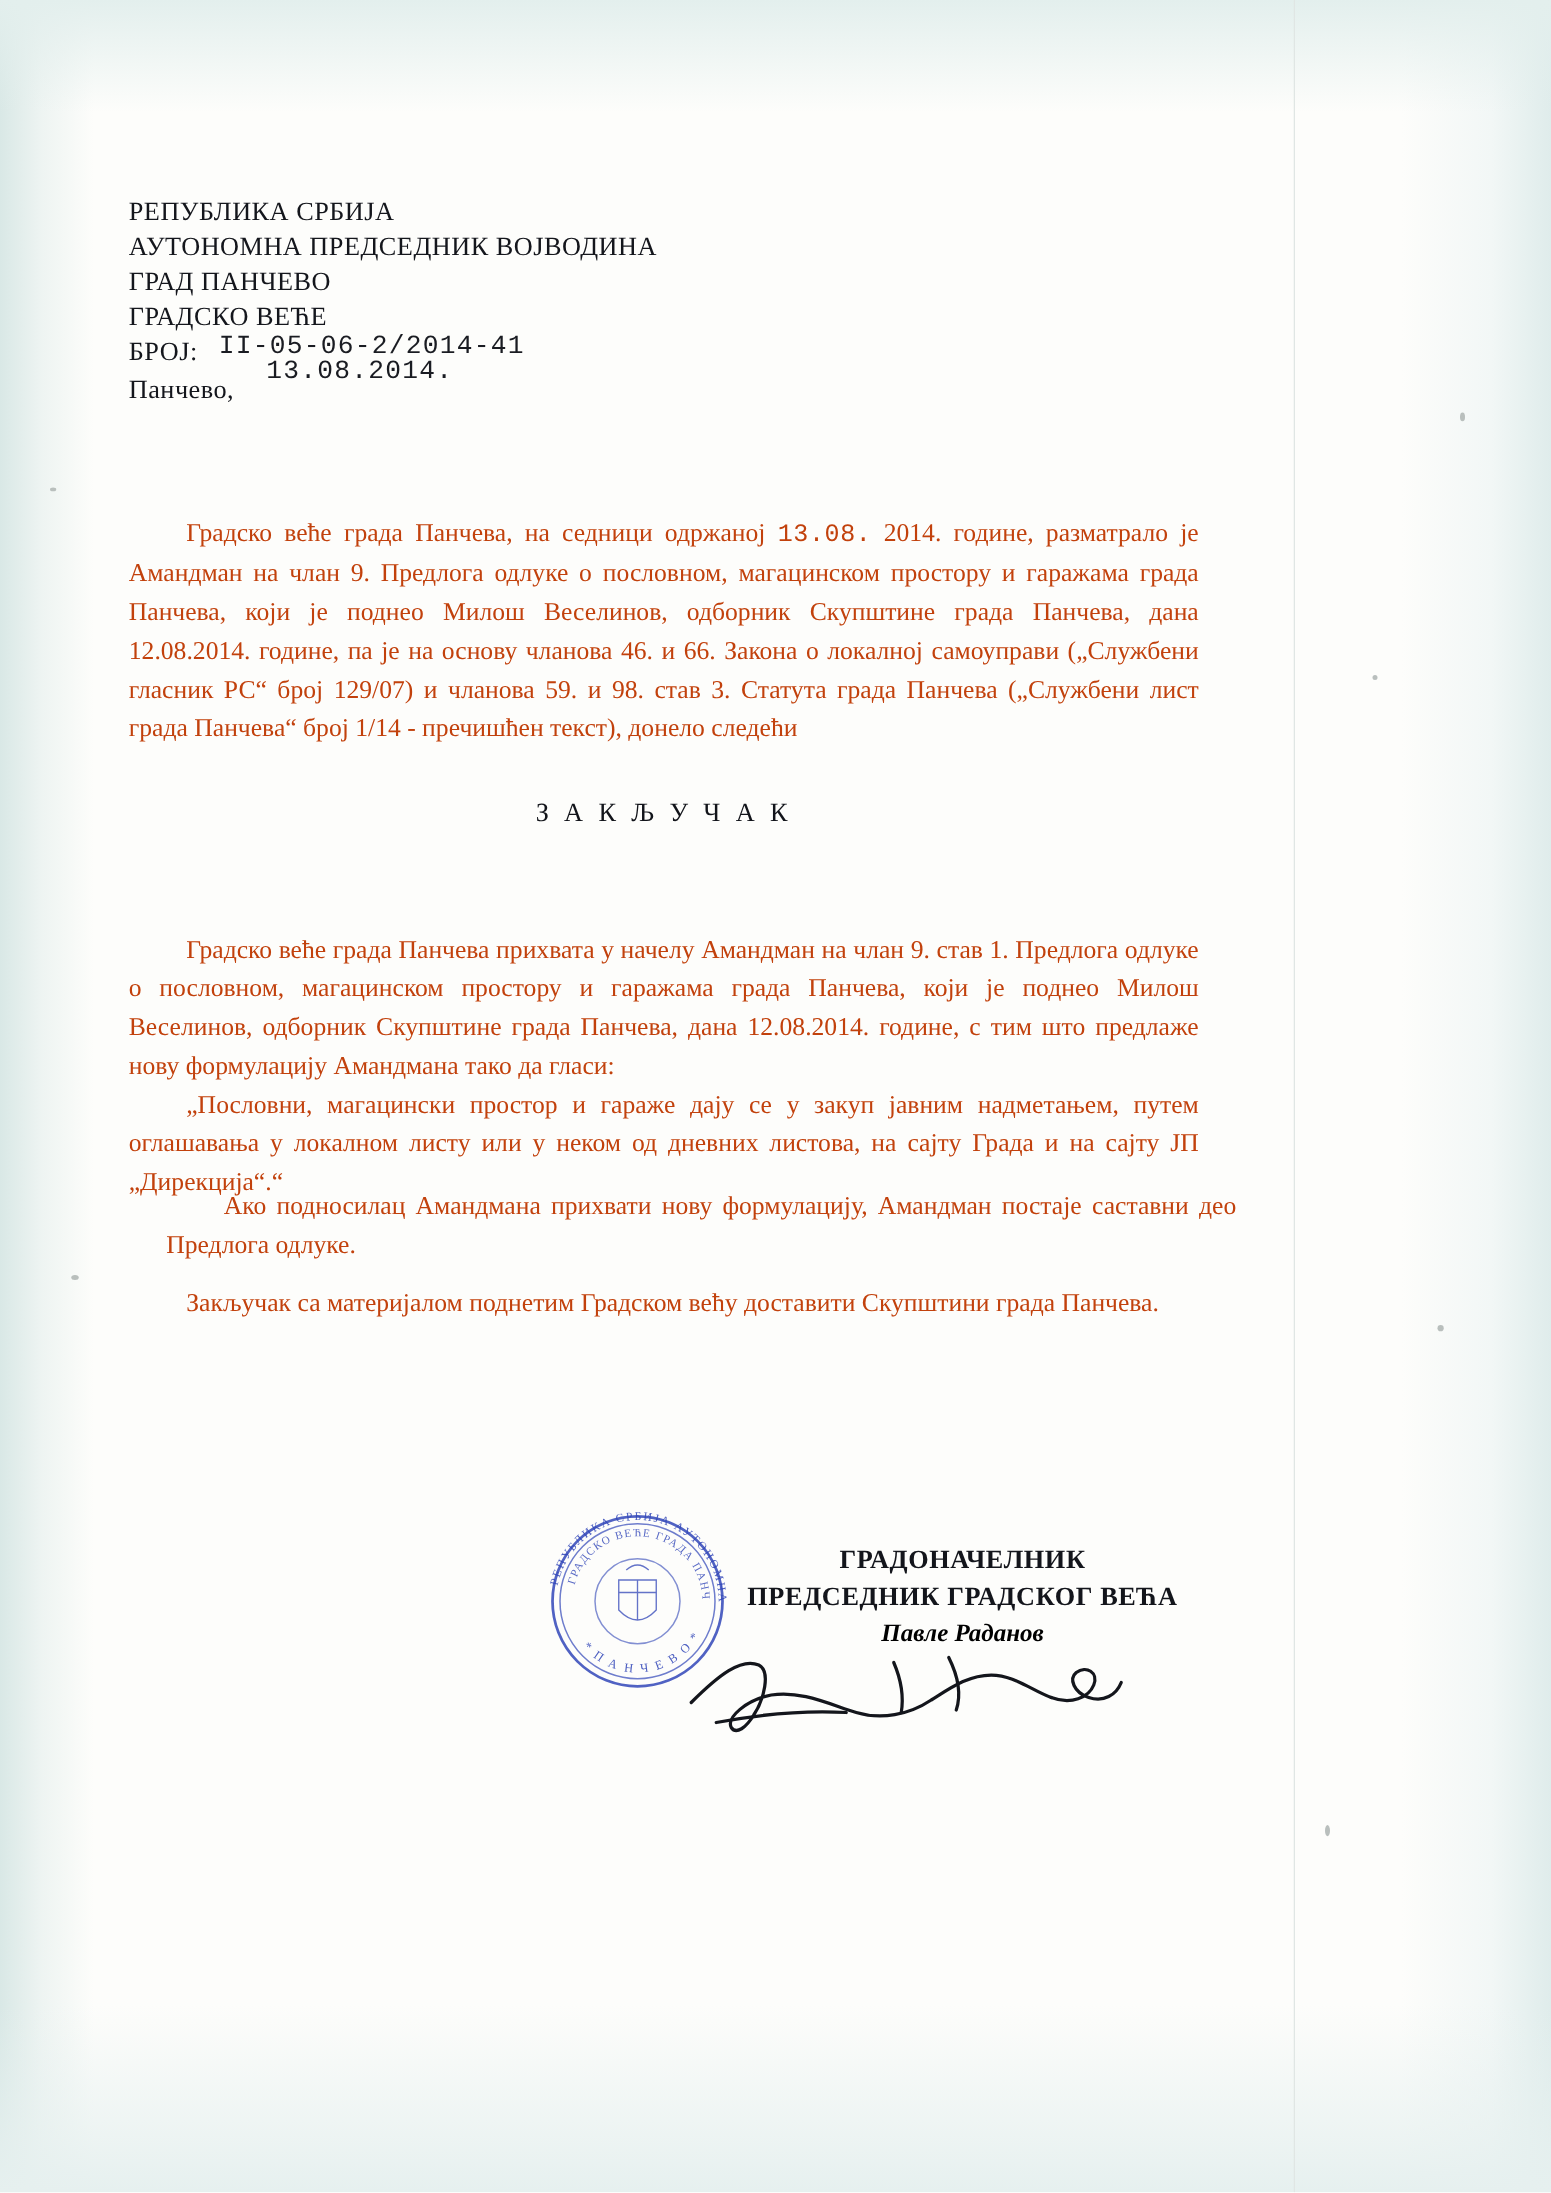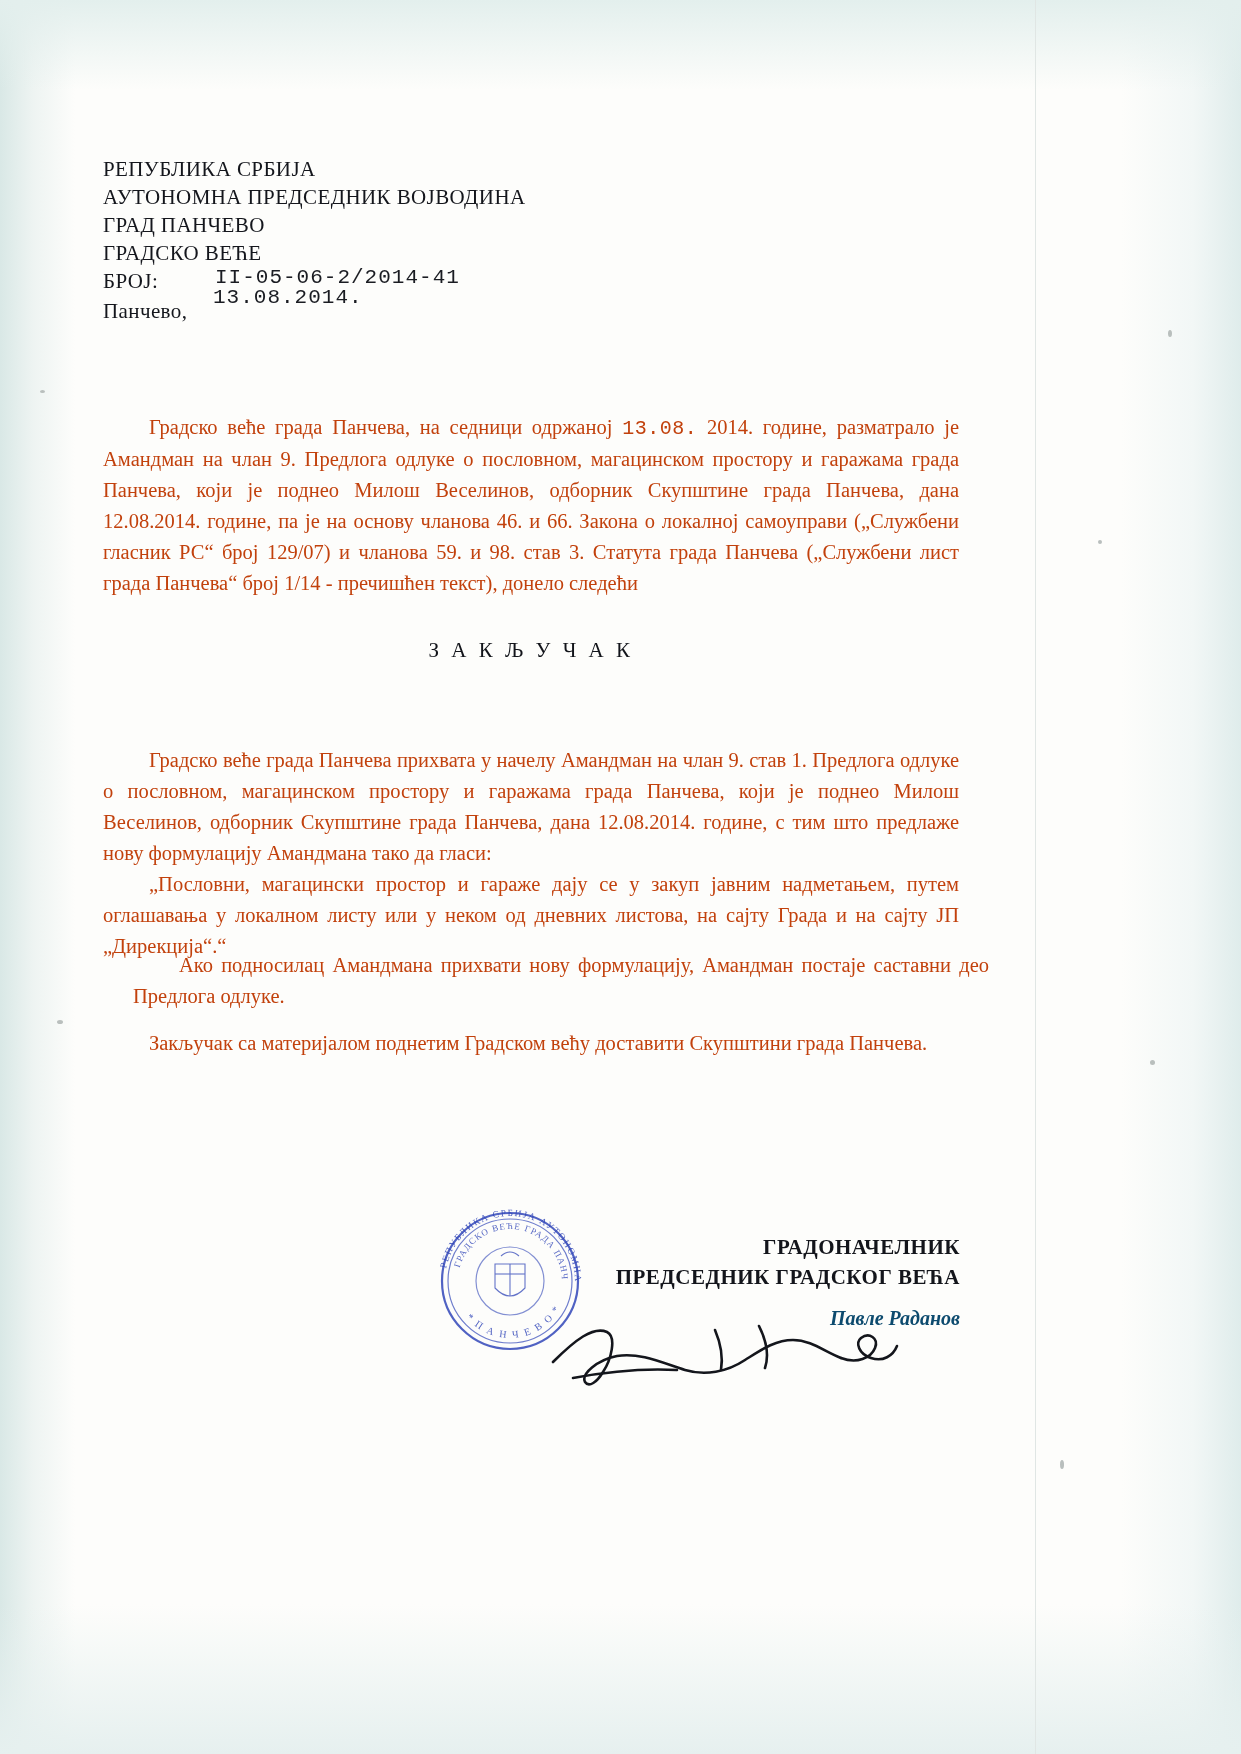--- a/index.html
+++ b/index.html
@@ -86,21 +86,20 @@
   .typed {
     font-family: "Liberation Mono", monospace;
     font-size: 21px;
     letter-spacing: 1px;
     color: #1a1c22;
   }
   .hdr-num-row .typed {
     position: absolute;
     left: 72px;
     top: -3px;
-    margin-left: 40px;
   }
   .hdr-place-row .typed {
     position: absolute;
     left: 110px;
     top: -13px;
   }
 
   
   .body-block {
     position: absolute;
@@ -134,37 +133,37 @@
     font-family: "Liberation Mono", monospace;
     font-size: 20px;
     letter-spacing: 0.5px;
   }
 
   
   .sign-block {
     position: absolute;
     left: 580px;
     top: 1232px;
-    text-align: right;
+    text-align: center;
     width: 380px;
   }
   .sign-line {
     font-size: 21px;
     font-weight: bold;
     letter-spacing: 0.5px;
     color: #13151b;
     line-height: 30px;
     white-space: nowrap;
   }
   .sign-name {
     font-size: 20px;
     font-style: italic;
     font-weight: bold;
-    color: #0c4a6e;
-    margin-top: 15px;
+    color: #000000;
+    margin-top: 4px;
   }
 
   
   .stamp {
     position: absolute;
     left: 425px;
     top: 1196px;
     width: 170px;
     height: 170px;
   }

